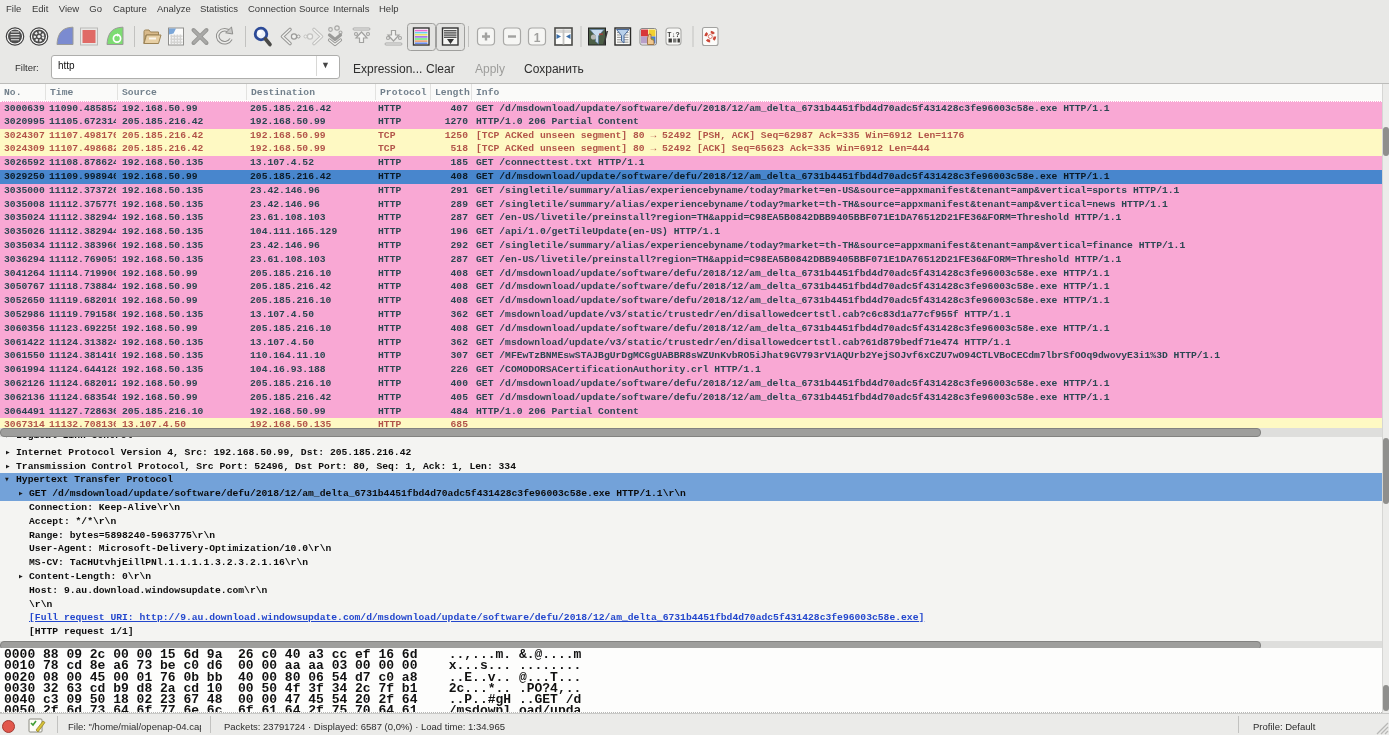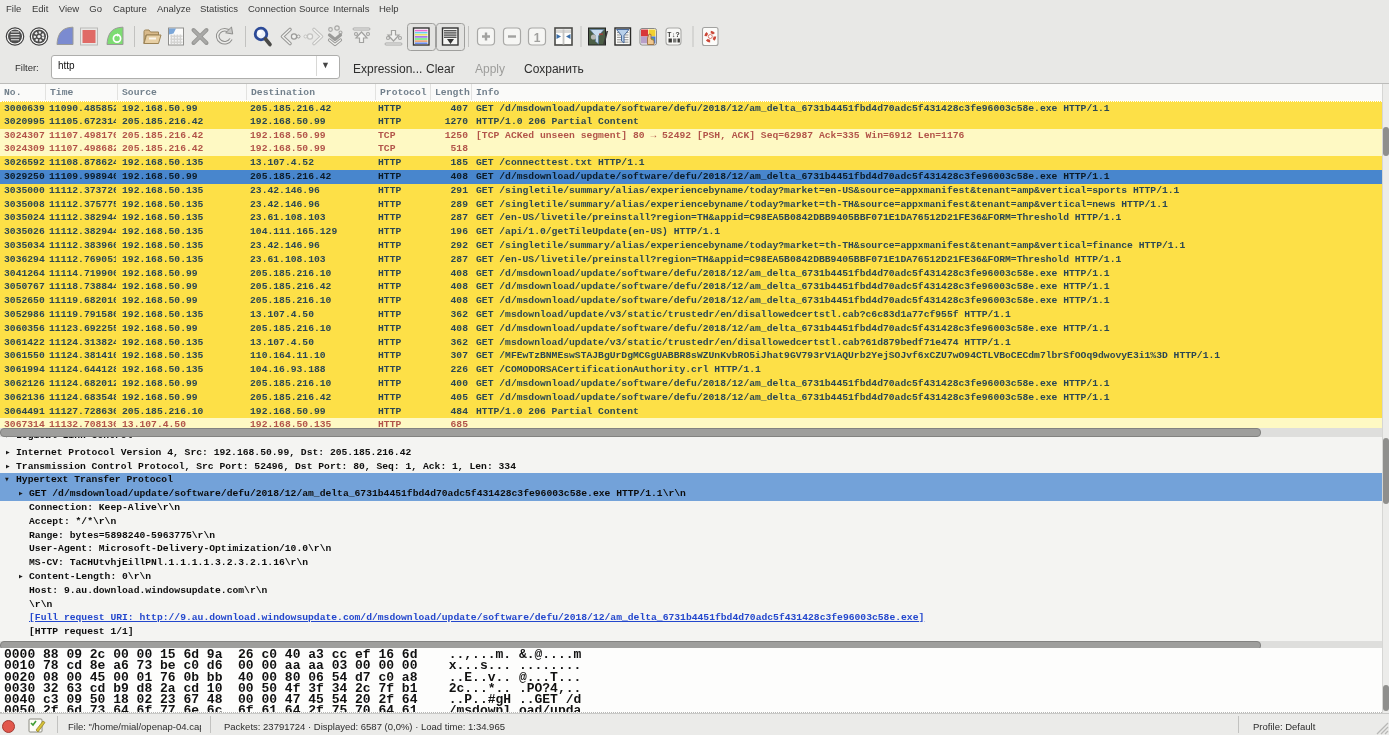--- a/index.html
+++ b/index.html
@@ -9,21 +9,21 @@
 #menubar span{top:3px}
 #toolbar{position:absolute;left:0;top:19px;width:1389px;height:32px}
 #filterbar{position:absolute;left:0;top:51px;width:1389px;height:32px;font-size:9.5px;color:#2e2e2e}
 #fborder{position:absolute;left:0;top:83px;width:1389px;height:1px;background:#bcbcba}
 #hdr{position:absolute;left:0;top:84px;width:1389px;height:16px;background:#fafaf9;
  font-family:"Liberation Mono",monospace;font-size:9.7px;font-weight:bold;color:#72808c}
 .hc{position:absolute;top:0;height:16px;line-height:17px;border-left:1px solid #e2e2e0;padding-left:4px}
 #plist{position:absolute;left:0;top:100px;width:1382px;height:328px;overflow:hidden;background:#fdfdfc}
 .row{position:absolute;left:0;width:1382px;font-family:"Liberation Mono",monospace;
  font-size:9.7px;font-weight:bold;white-space:pre}
-.rg{background:#fde047;color:#2b4752}
+.rg{background:#f9a8d4;color:#2b4752}
 .rb{background:#fef9c3;color:#b25449}
 .rs{background:#4886cd;color:#0b1a26}
 .rfirst{border-top:1px dotted #fff;box-sizing:border-box}
 .row span{position:absolute;top:0;height:100%}
 .c1{left:4px}.c2{left:49px;width:67px;overflow:hidden}.c3{left:122px}.c4{left:250px}
 .c5{left:378px}.c6{left:420px;width:48px;text-align:right}.c7{left:476px;width:906px;overflow:hidden}
 .hsb{position:absolute;left:0;width:1389px;height:9px;background:#dededc}
 .hsb .thumb{position:absolute;left:0;top:0px;height:7px;width:1259px;background:#9e9e9c;border:1px solid #828280;border-radius:4px}
 #details{position:absolute;left:0;top:437px;width:1382px;height:204px;overflow:hidden;background:#f4f4f2}
 .dline{position:absolute;left:0;width:1382px;font-family:"Liberation Mono",monospace;
@@ -196,21 +196,21 @@
  <span class="hc" style="left:246px;width:125px">Destination</span>
  <span class="hc" style="left:375px;width:50px">Protocol</span>
  <span class="hc" style="left:430px;width:36px">Length</span>
  <span class="hc" style="left:471px;width:905px">Info</span>
 </div>
 
 <div id="plist">
 <div class="row rg rfirst" style="top:1px;height:14px;line-height:14px"><span class="c1">3000639</span><span class="c2">11090.485852</span><span class="c3">192.168.50.99</span><span class="c4">205.185.216.42</span><span class="c5">HTTP</span><span class="c6">407</span><span class="c7">GET /d/msdownload/update/software/defu/2018/12/am_delta_6731b4451fbd4d70adc5f431428c3fe96003c58e.exe HTTP/1.1</span></div>
 <div class="row rg" style="top:15px;height:14px;line-height:14px"><span class="c1">3020995</span><span class="c2">11105.672314</span><span class="c3">205.185.216.42</span><span class="c4">192.168.50.99</span><span class="c5">HTTP</span><span class="c6">1270</span><span class="c7">HTTP/1.0 206 Partial Content</span></div>
 <div class="row rb" style="top:29px;height:13px;line-height:13px"><span class="c1">3024307</span><span class="c2">11107.498170</span><span class="c3">205.185.216.42</span><span class="c4">192.168.50.99</span><span class="c5">TCP</span><span class="c6">1250</span><span class="c7">[TCP ACKed unseen segment] 80 → 52492 [PSH, ACK] Seq=62987 Ack=335 Win=6912 Len=1176</span></div>
-<div class="row rb" style="top:42px;height:14px;line-height:14px"><span class="c1">3024309</span><span class="c2">11107.498682</span><span class="c3">205.185.216.42</span><span class="c4">192.168.50.99</span><span class="c5">TCP</span><span class="c6">518</span></div>
+<div class="row rb" style="top:42px;height:14px;line-height:14px"><span class="c1">3024309</span><span class="c2">11107.498682</span><span class="c3">205.185.216.42</span><span class="c4">192.168.50.99</span><span class="c5">TCP</span><span class="c6">518</span><span class="c7">[TCP ACKed unseen segment] 80 → 52492 [ACK] Seq=65623 Ack=335 Win=6912 Len=444</span></div>
 <div class="row rg" style="top:56px;height:14px;line-height:14px"><span class="c1">3026592</span><span class="c2">11108.878624</span><span class="c3">192.168.50.135</span><span class="c4">13.107.4.52</span><span class="c5">HTTP</span><span class="c6">185</span><span class="c7">GET /connecttest.txt HTTP/1.1</span></div>
 <div class="row rs" style="top:70px;height:14px;line-height:14px"><span class="c1">3029250</span><span class="c2">11109.998940</span><span class="c3">192.168.50.99</span><span class="c4">205.185.216.42</span><span class="c5">HTTP</span><span class="c6">408</span><span class="c7">GET /d/msdownload/update/software/defu/2018/12/am_delta_6731b4451fbd4d70adc5f431428c3fe96003c58e.exe HTTP/1.1</span></div>
 <div class="row rg" style="top:84px;height:14px;line-height:14px"><span class="c1">3035000</span><span class="c2">11112.373726</span><span class="c3">192.168.50.135</span><span class="c4">23.42.146.96</span><span class="c5">HTTP</span><span class="c6">291</span><span class="c7">GET /singletile/summary/alias/experiencebyname/today?market=en-US&amp;source=appxmanifest&amp;tenant=amp&amp;vertical=sports HTTP/1.1</span></div>
 <div class="row rg" style="top:98px;height:13px;line-height:13px"><span class="c1">3035008</span><span class="c2">11112.375775</span><span class="c3">192.168.50.135</span><span class="c4">23.42.146.96</span><span class="c5">HTTP</span><span class="c6">289</span><span class="c7">GET /singletile/summary/alias/experiencebyname/today?market=th-TH&amp;source=appxmanifest&amp;tenant=amp&amp;vertical=news HTTP/1.1</span></div>
 <div class="row rg" style="top:111px;height:14px;line-height:14px"><span class="c1">3035024</span><span class="c2">11112.382944</span><span class="c3">192.168.50.135</span><span class="c4">23.61.108.103</span><span class="c5">HTTP</span><span class="c6">287</span><span class="c7">GET /en-US/livetile/preinstall?region=TH&amp;appid=C98EA5B0842DBB9405BBF071E1DA76512D21FE36&amp;FORM=Threshold HTTP/1.1</span></div>
 <div class="row rg" style="top:125px;height:14px;line-height:14px"><span class="c1">3035026</span><span class="c2">11112.382944</span><span class="c3">192.168.50.135</span><span class="c4">104.111.165.129</span><span class="c5">HTTP</span><span class="c6">196</span><span class="c7">GET /api/1.0/getTileUpdate(en-US) HTTP/1.1</span></div>
 <div class="row rg" style="top:139px;height:14px;line-height:14px"><span class="c1">3035034</span><span class="c2">11112.383960</span><span class="c3">192.168.50.135</span><span class="c4">23.42.146.96</span><span class="c5">HTTP</span><span class="c6">292</span><span class="c7">GET /singletile/summary/alias/experiencebyname/today?market=th-TH&amp;source=appxmanifest&amp;tenant=amp&amp;vertical=finance HTTP/1.1</span></div>
 <div class="row rg" style="top:153px;height:14px;line-height:14px"><span class="c1">3036294</span><span class="c2">11112.769051</span><span class="c3">192.168.50.135</span><span class="c4">23.61.108.103</span><span class="c5">HTTP</span><span class="c6">287</span><span class="c7">GET /en-US/livetile/preinstall?region=TH&amp;appid=C98EA5B0842DBB9405BBF071E1DA76512D21FE36&amp;FORM=Threshold HTTP/1.1</span></div>
 <div class="row rg" style="top:167px;height:13px;line-height:13px"><span class="c1">3041264</span><span class="c2">11114.719900</span><span class="c3">192.168.50.99</span><span class="c4">205.185.216.10</span><span class="c5">HTTP</span><span class="c6">408</span><span class="c7">GET /d/msdownload/update/software/defu/2018/12/am_delta_6731b4451fbd4d70adc5f431428c3fe96003c58e.exe HTTP/1.1</span></div>
 <div class="row rg" style="top:180px;height:14px;line-height:14px"><span class="c1">3050767</span><span class="c2">11118.738844</span><span class="c3">192.168.50.99</span><span class="c4">205.185.216.42</span><span class="c5">HTTP</span><span class="c6">408</span><span class="c7">GET /d/msdownload/update/software/defu/2018/12/am_delta_6731b4451fbd4d70adc5f431428c3fe96003c58e.exe HTTP/1.1</span></div>

